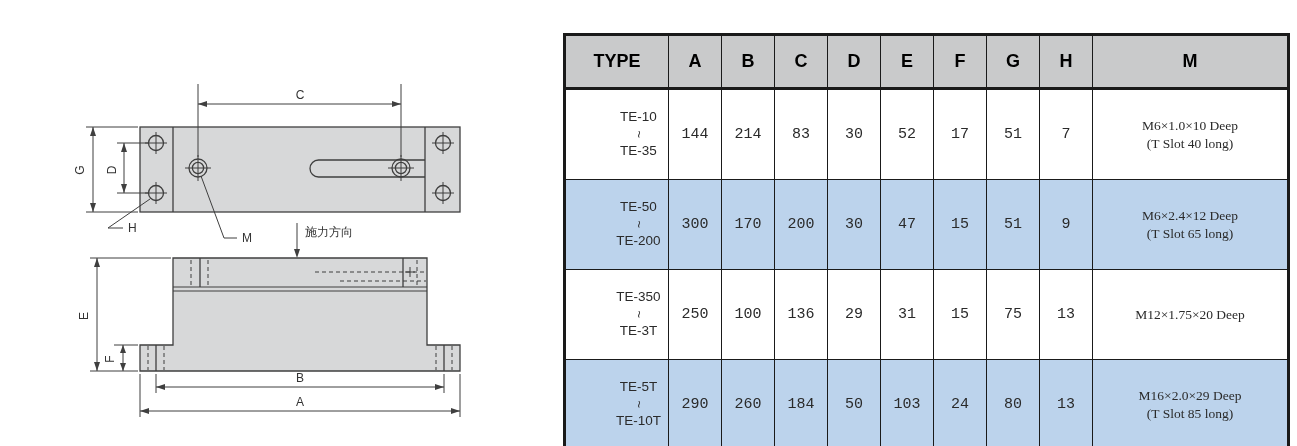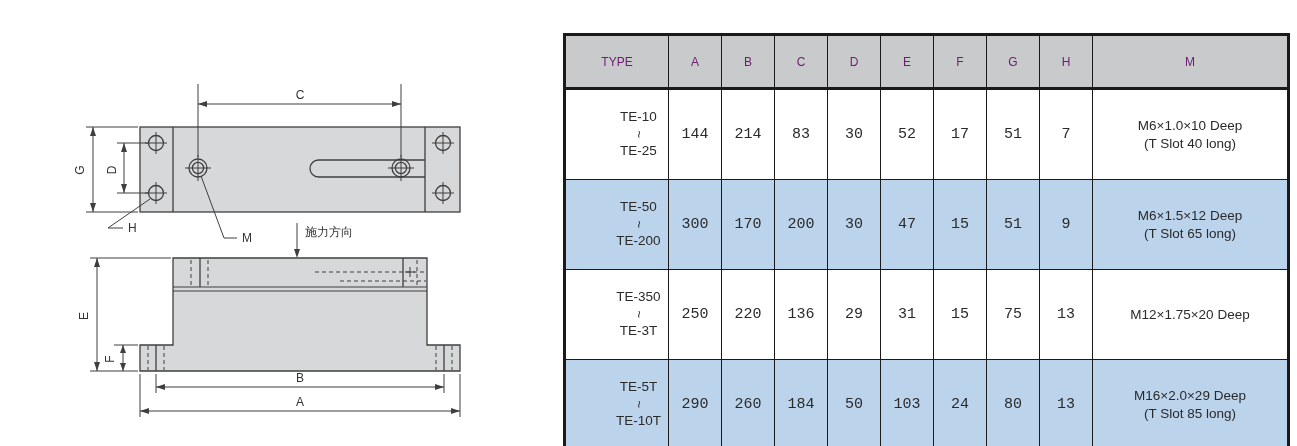--- a/index.html
+++ b/index.html
@@ -10,26 +10,26 @@
   svg.drawing .solid{stroke:#3f3f3f;stroke-width:1.3;fill:none;}
   svg.drawing .thin{stroke:#3f3f3f;stroke-width:1;fill:none;}
   svg.drawing .dash{stroke:#3f3f3f;stroke-width:1;fill:none;stroke-dasharray:4 3;}
   svg.drawing .fillbody{fill:var(--drawing-fill,#d7d8d9);stroke:#3f3f3f;stroke-width:1.3;}
   svg.drawing .arrow{fill:#3f3f3f;stroke:none;}
   svg.drawing text{fill:#333;font-size:12px;}
   svg.drawing text.cjk{font-size:12px;}
 
   table.spec{position:absolute;left:563px;top:33px;border-collapse:collapse;table-layout:fixed;
              border:3px solid #1a1a1a;background:#fff;}
-  table.spec th{background:var(--header-bg,#c9cacb);font-size:12px;font-weight:normal;
-                border:1.5px solid #1a1a1a;border-bottom:3px solid #1a1a1a;height:49px;color:#701a75;}
+  table.spec th{background:var(--header-bg,#c9cacb);font-size:18px;font-weight:bold;
+                border:1.5px solid #1a1a1a;border-bottom:3px solid #1a1a1a;height:49px;color:#000000;}
   table.spec td{border:1.5px solid #1a1a1a;text-align:center;vertical-align:middle;height:87px;color:#2a2a2a;}
   td.num{font-size:15px;font-family:Liberation Mono, monospace;}
   td.type-cell{font-size:13.5px;line-height:1.25;padding-left:44px;}
-  td.m-cell{font-size:13.5px;line-height:1.3;}
+  td.m-cell{font-size:13.5px;line-height:1.3;font-family:Liberation Serif, serif;}
   .tilde{display:inline-block;transform:rotate(90deg);font-size:13px;line-height:0.8;}
   tr.blue td{background:var(--row-blue,#bcd3ec);}
 </style>
 </head>
 <body>
 
 <div class="page">
 
   <svg class="drawing" width="560" height="446" viewBox="0 0 560 446">
 
@@ -198,21 +198,21 @@
         <th>G</th>
         <th>H</th>
         <th>M</th>
       </tr>
     </thead>
     <tbody>
       <tr>
         <td class="type-cell">
           <div>TE-10</div>
           <div><span class="tilde">~</span></div>
-          <div>TE-25</div>
+          <div>TE-35</div>
         </td>
         <td class="num">144</td>
         <td class="num">214</td>
         <td class="num">83</td>
         <td class="num">30</td>
         <td class="num">52</td>
         <td class="num">17</td>
         <td class="num">51</td>
         <td class="num">7</td>
         <td class="m-cell">
@@ -228,32 +228,32 @@
         </td>
         <td class="num">300</td>
         <td class="num">170</td>
         <td class="num">200</td>
         <td class="num">30</td>
         <td class="num">47</td>
         <td class="num">15</td>
         <td class="num">51</td>
         <td class="num">9</td>
         <td class="m-cell">
-          <div>M6×1.5×12 Deep</div>
+          <div>M6×2.4×12 Deep</div>
           <div>(T Slot 65 long)</div>
         </td>
       </tr>
       <tr>
         <td class="type-cell">
           <div>TE-350</div>
           <div><span class="tilde">~</span></div>
           <div>TE-3T</div>
         </td>
         <td class="num">250</td>
-        <td class="num">220</td>
+        <td class="num">100</td>
         <td class="num">136</td>
         <td class="num">29</td>
         <td class="num">31</td>
         <td class="num">15</td>
         <td class="num">75</td>
         <td class="num">13</td>
         <td class="m-cell">
           <div>M12×1.75×20 Deep</div>
           <div></div>
         </td>

